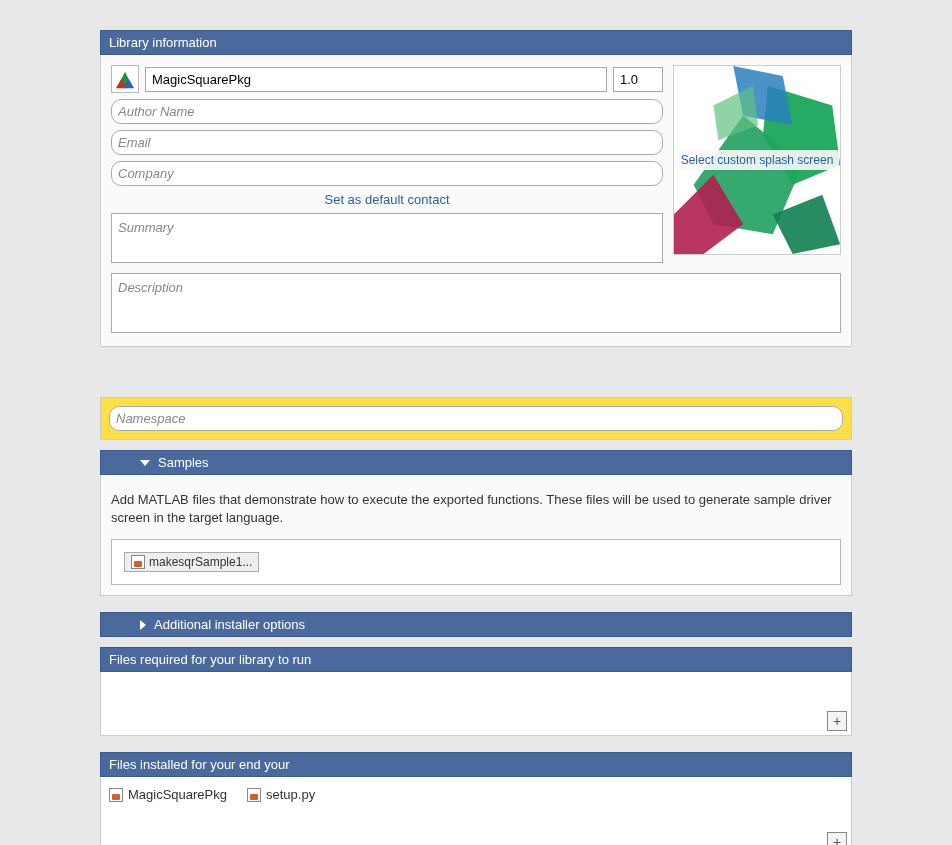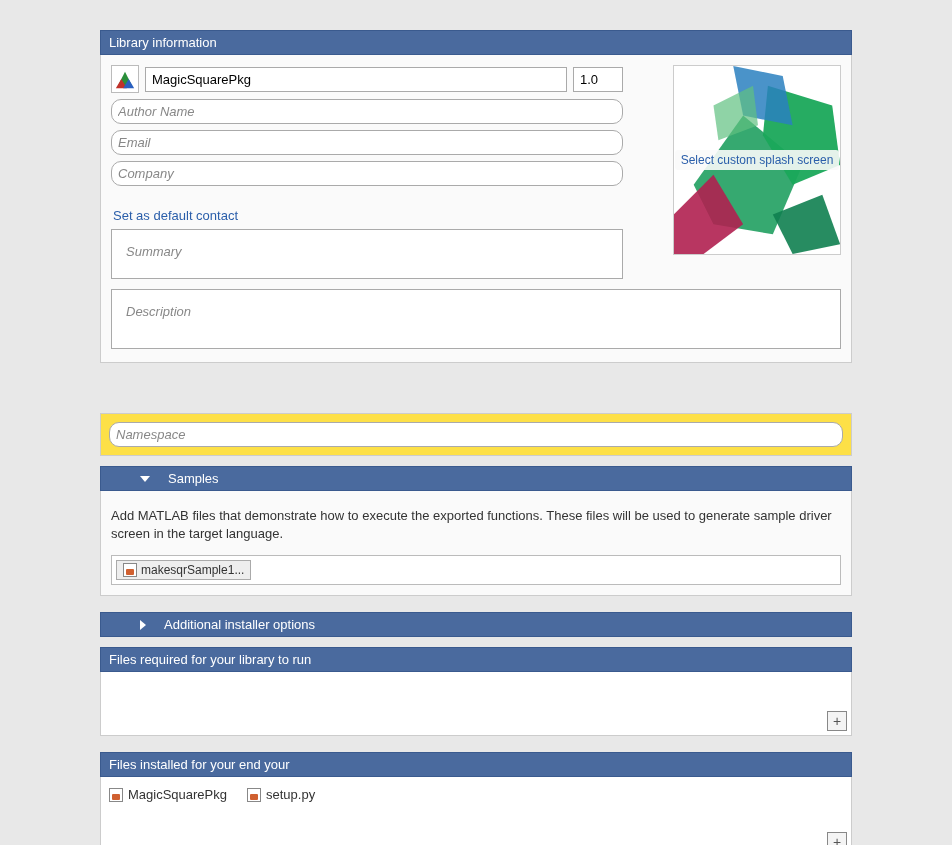--- a/index.html
+++ b/index.html
@@ -18,21 +18,21 @@
   .section-header {
     background: #4a6a9e;
     color: #fff;
     font-size: 13px;
     padding: 4px 8px;
     border: 1px solid #3a5a8e;
   }
   .section-header.collapsible {
     display: flex;
     align-items: center;
-    gap: 18px;
+    gap: 8px;
     cursor: pointer;
     padding-left: 39px;
   }
   .tri-down {
     display: inline-block;
     width: 0; height: 0;
     border-left: 5px solid transparent;
     border-right: 5px solid transparent;
     border-top: 6px solid #fff;
   }
@@ -85,42 +85,41 @@
   input.text-field::placeholder,
   textarea::placeholder { color: #888; font-style: italic; }
   .name-field { flex: 1; }
   .version-field { width: 50px; }
   .full-row { width: 100%; border-radius: 10px; }
   .link {
     color: #2a5eaa;
     cursor: pointer;
     font-size: 13px;
   }
-  .link-row-right { text-align: left; padding: 0 2px; margin-top: 16px; }
+  .link-row-right { text-align: center; padding: 0 2px; }
   textarea {
     border: 1px solid #aaa;
-    padding: 14px;
+    padding: 6px;
     font-size: 13px;
     font-family: inherit;
     background: #fff;
     resize: none;
   }
   .summary-ta { width: 100%; height: 50px; }
   .description-ta { width: 100%; height: 60px; }
   .splash-box {
     width: 168px;
     height: 190px;
     border: 1px solid #ccc;
     background: #fff;
     position: relative;
     overflow: hidden;
     display: flex;
     align-items: center;
     justify-content: center;
-    margin-left: 40px;
   }
   .splash-box svg {
     position: absolute;
     top: 0; left: 0;
     width: 100%; height: 100%;
   }
   .splash-label {
     position: relative;
     z-index: 2;
     background: rgba(250,250,250,0.9);
@@ -135,21 +134,21 @@
   .namespace-wrap {
     background: #fde047;
     border: 1px solid #ccc;
     padding: 8px;
     margin-top: 34px;
   }
   .samples-text { margin: 6px 0 12px 0; line-height: 1.4; }
   .sample-list {
     border: 1px solid #bbb;
     background: #fff;
-    padding: 4px;
+    padding: 12px;
     min-height: 30px;
   }
   .sample-chip {
     display: inline-flex;
     align-items: center;
     gap: 4px;
     background: #eee;
     border: 1px solid #aaa;
     padding: 2px 6px;
     font-size: 12px;

